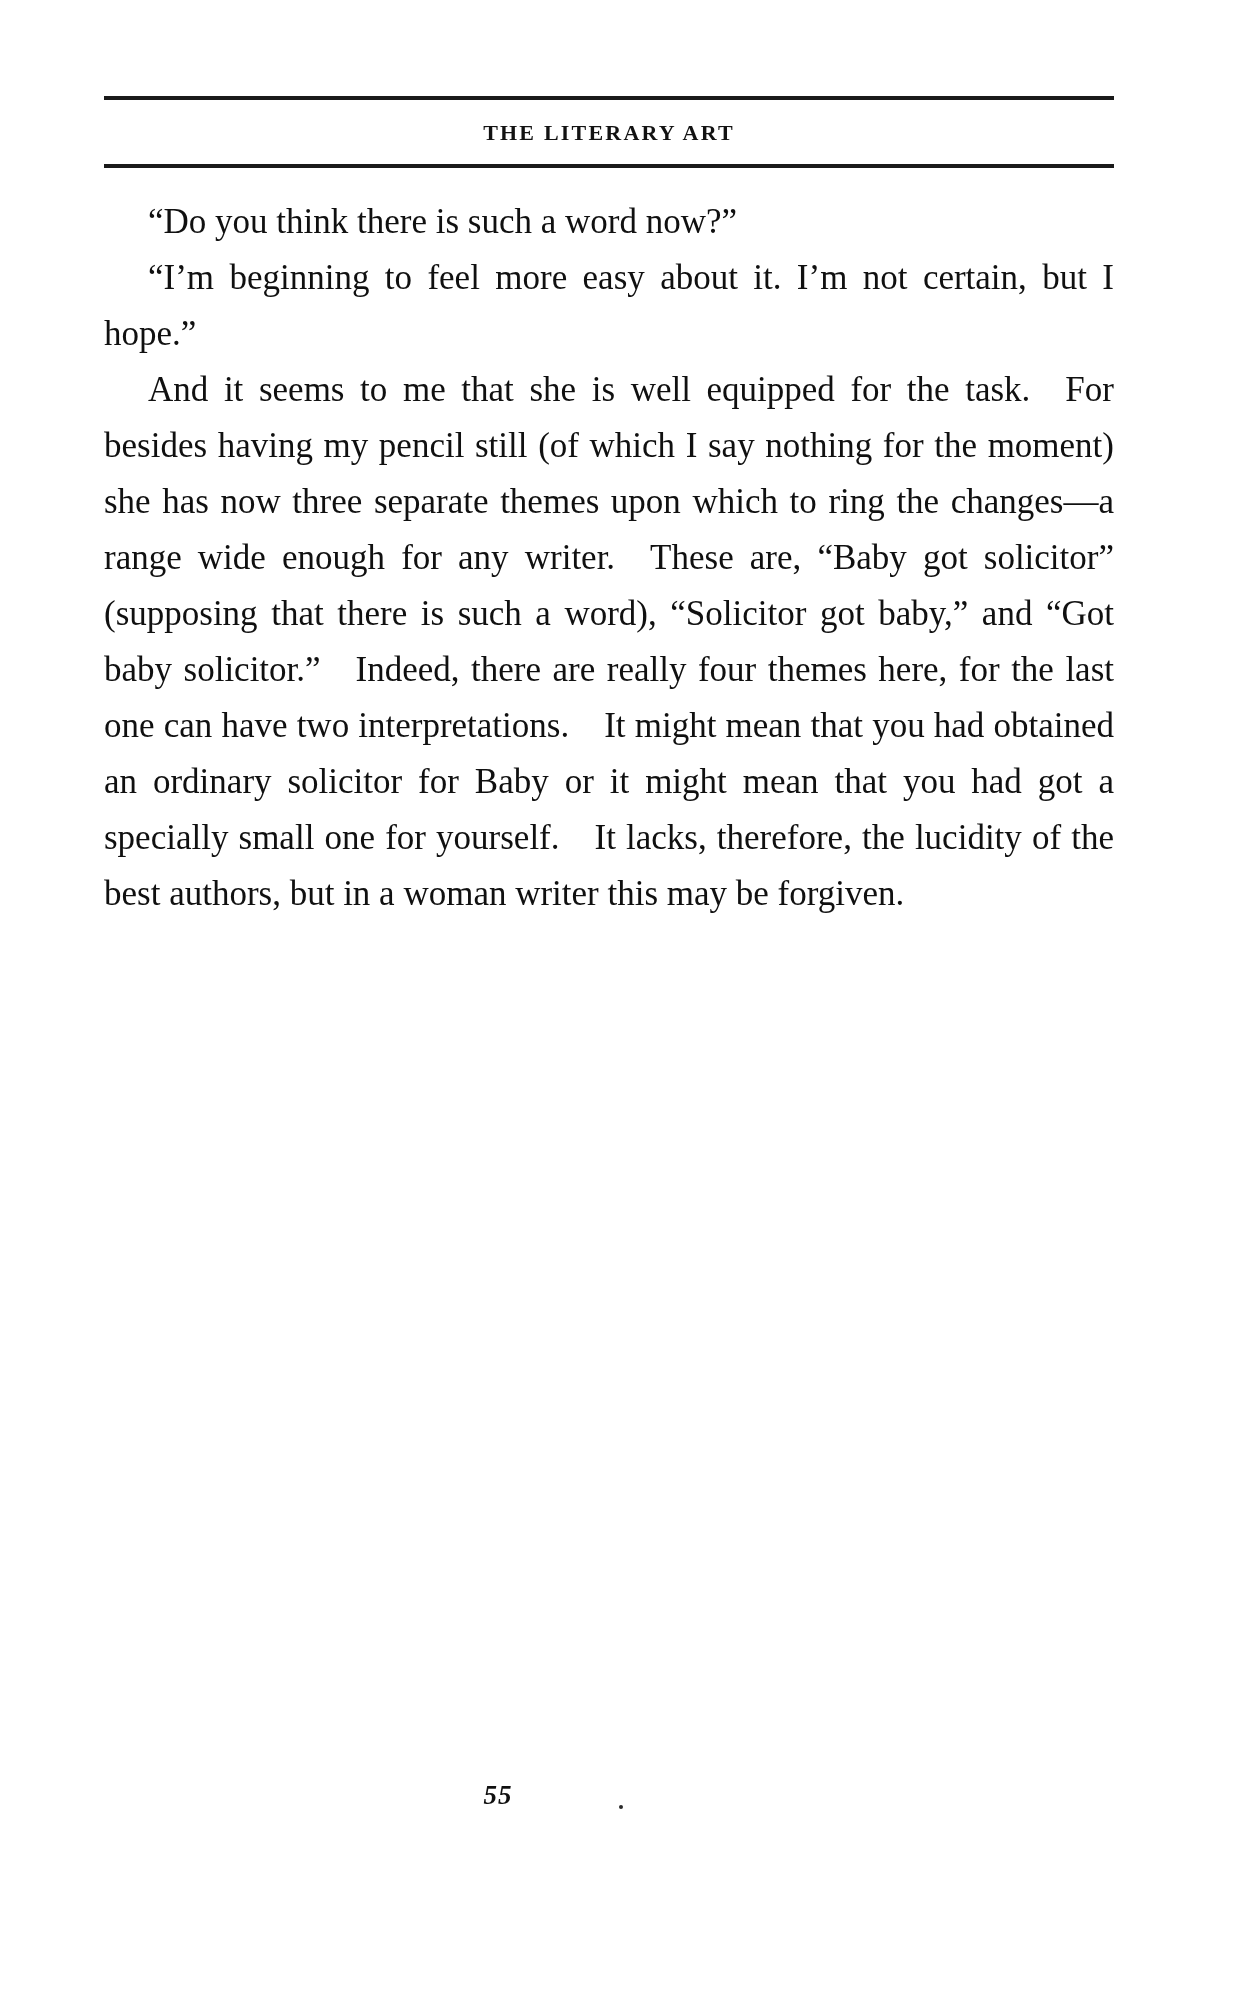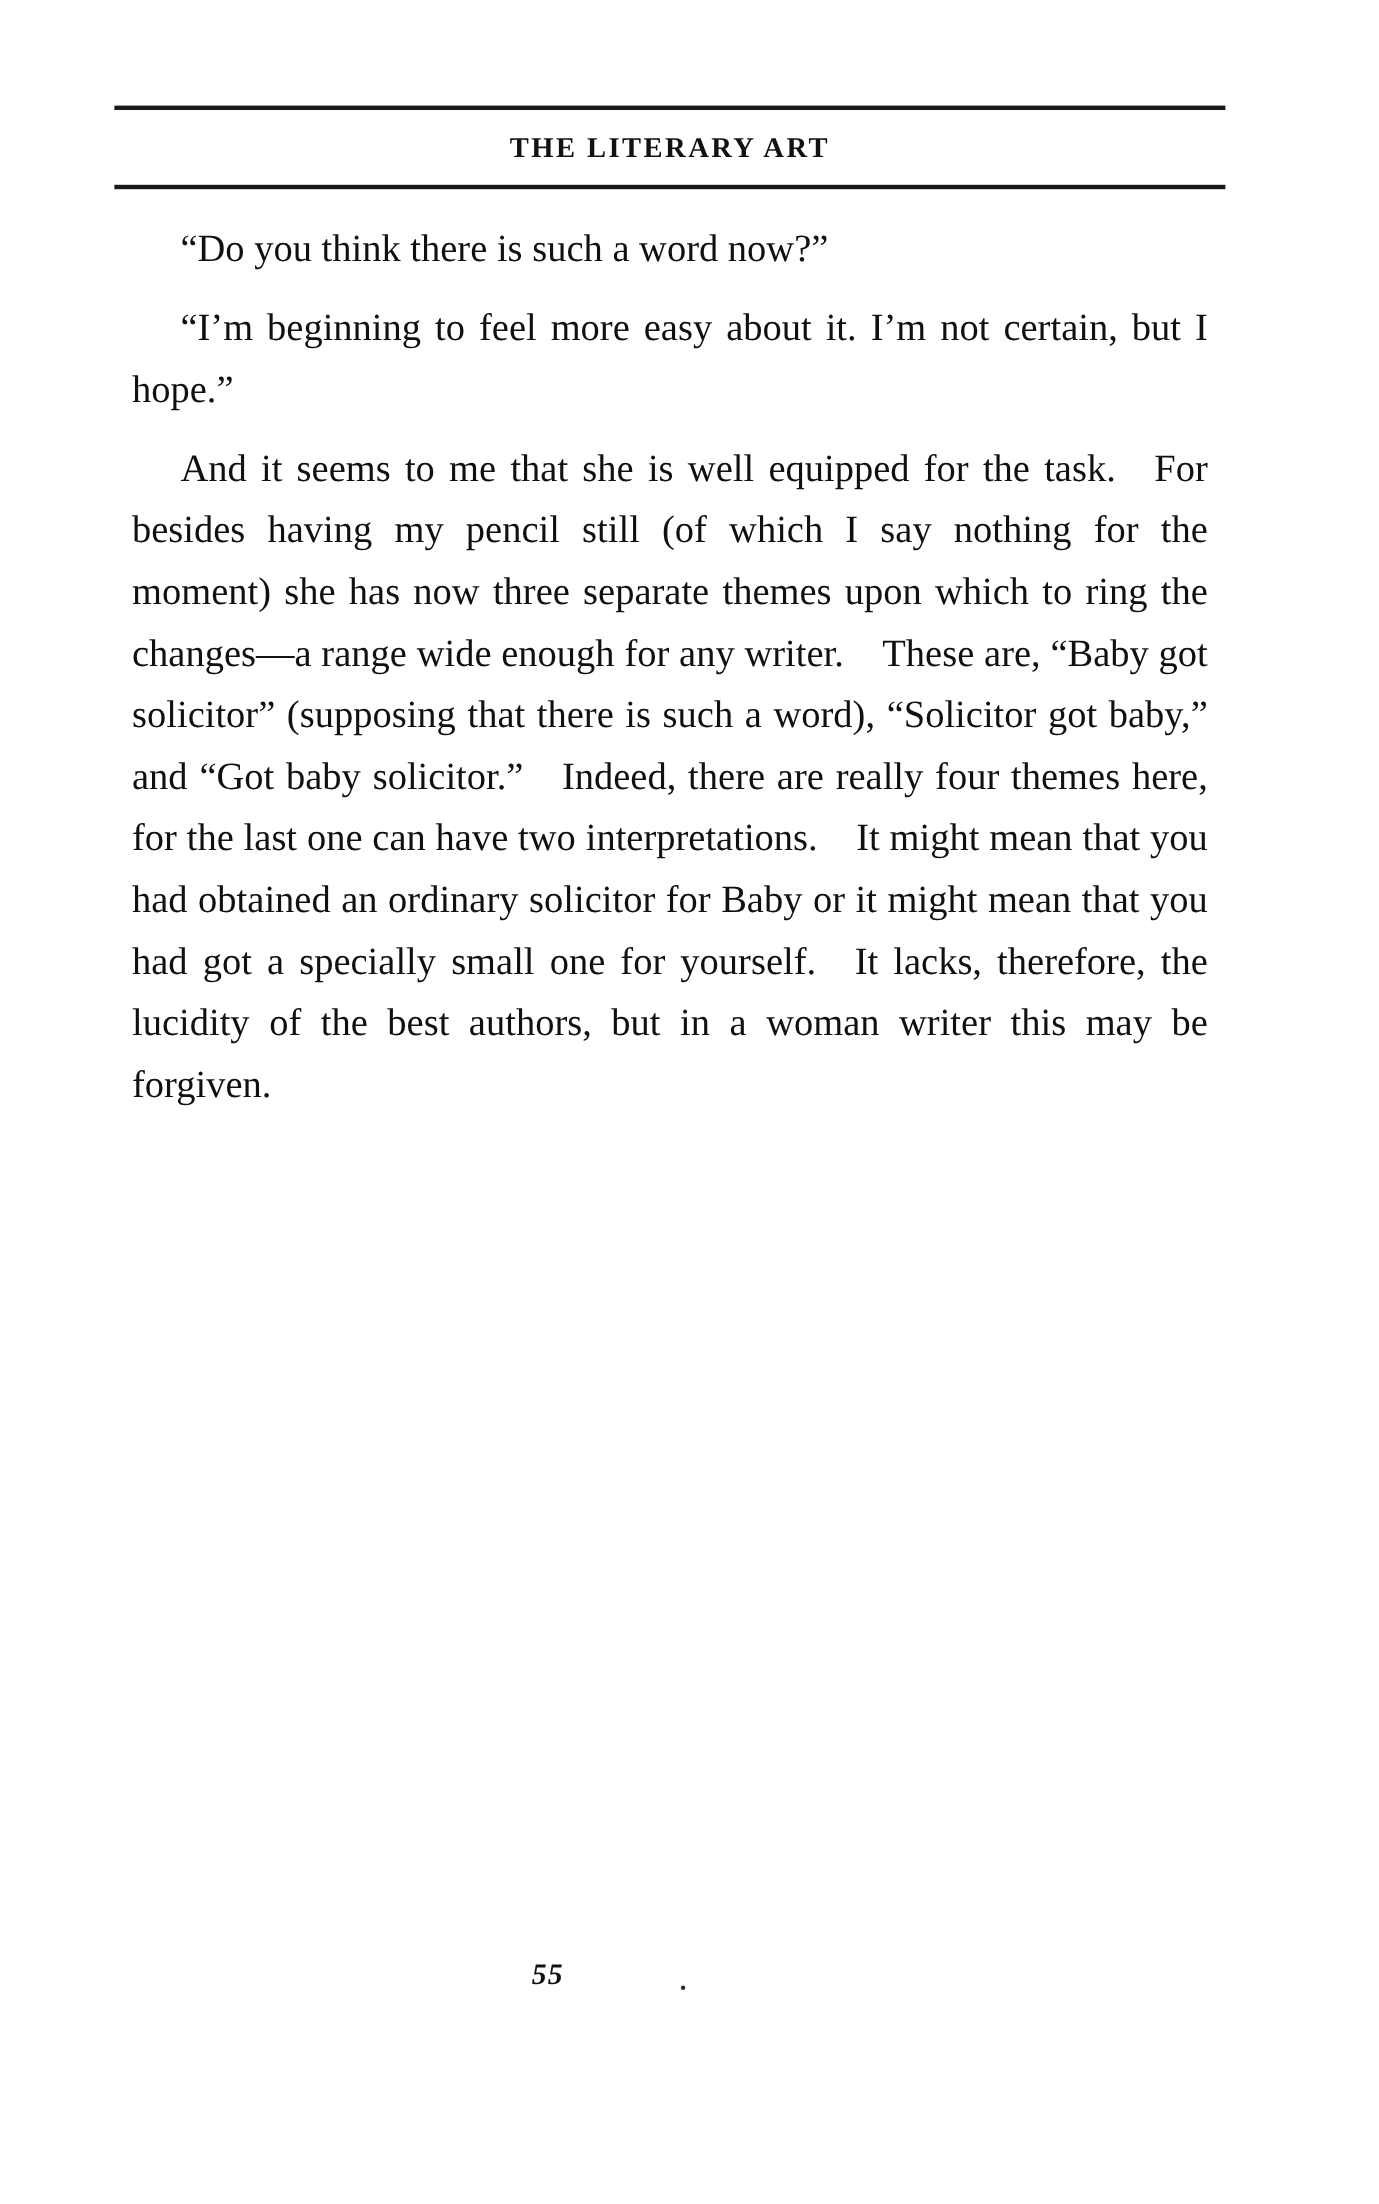--- a/index.html
+++ b/index.html
@@ -36,38 +36,38 @@
   }
   .rule-bottom {
     height: 0;
     border-top: 4px solid #1a1a1a;
     width: 100%;
     margin-top: 2px;
   }
   .running-head {
     text-align: center;
     font-family: "Liberation Serif", serif;
-    font-size: 26px;
+    font-size: 22px;
     letter-spacing: 2.2px;
     font-weight: 700;
     padding: 20px 0 16px 0;
     color: #121212;
     text-transform: uppercase;
   }
   .body-text {
     margin-top: 26px;
     font-size: 35px;
     line-height: 56px;
     text-align: justify;
     text-justify: inter-word;
     color: #101010;
     hyphens: manual;
   }
   .body-text p {
-    margin: 16px;
+    margin: 0;
     text-indent: 44px;
   }
   
   .folio {
     position: absolute;
     left: 0;
     top: 1780px;
     width: 996px;
     text-align: center;
     font-size: 27px;

